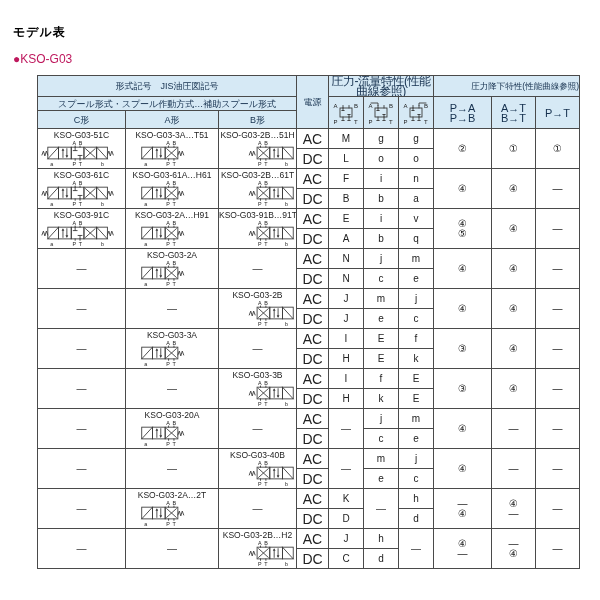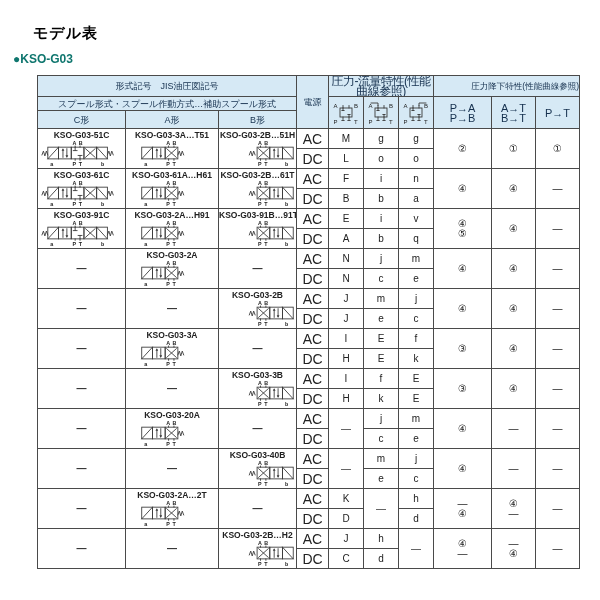--- a/index.html
+++ b/index.html
@@ -2,35 +2,35 @@
 <html style="--header-bg: #d6e9f5; --border: #4a4a4a;"><head>
 <meta charset="utf-8">
 <style>
   :root{ --header-bg:#d6e9f5; --border:#4a4a4a; }
   *{ box-sizing:border-box; }
   html,body{ margin:0; padding:0; }
   body{
     position:relative; width:600px; height:600px; background:#ffffff;
     font-family:"Liberation Sans","DejaVu Sans",sans-serif; color:#222;
   }
-  .title{ position:absolute; left:13px; top:24px; font-size:15px; font-weight:700; color:#000; letter-spacing:1px;margin-left:20px; }
-  .series{ position:absolute; left:13px; top:52px; font-size:12px; color:#0f766e;font-weight:bold; }
+  .title{ position:absolute; left:13px; top:24px; font-size:12px; font-weight:700; color:#000; letter-spacing:1px; }
+  .series{ position:absolute; left:13px; top:52px; font-size:12px; color:#be185d; }
   table.model-table{
     position:absolute; left:37px; top:75px; width:542px;
     border-collapse:collapse; table-layout:fixed;
   }
   th,td{ border:1px solid var(--border); padding:0; text-align:center; vertical-align:middle; overflow:hidden; }
   thead th{ background:var(--header-bg); font-weight:400; color:#15304e; font-size:9px; line-height:10px; }
   tr.hr1{ height:18px;margin-top:23px; } tr.hr2{ height:14px;margin-top:40px; } tr.hr3{ height:18px; }
   th.flow-title{ font-size:12px; letter-spacing:-0.5px; }
   th.drop-title{ font-size:8.5px;text-align:right; }
   th.pre{ white-space:pre-line; font-size:11px; line-height:10px; }
   th.icon-cell svg{ display:block; margin:0 auto; }
   tbody td{ height:20px; font-size:10px; color:#222; }
-  td.model-cell{ height:40px;font-weight:bold; }
+  td.model-cell{ height:40px; }
   .mlabel{ font-size:8.5px; line-height:10px; padding-top:1px; white-space:nowrap; color:#222; }
   .vwrap{ line-height:0; }
   td.dash{ color:#333; }
   td.power{ font-size:14px; }
   td.flow{ font-size:10px; }
   td.drop{ white-space:pre-line; line-height:10px; font-size:10px; }
 </style>
 </head>
 <body>
 

